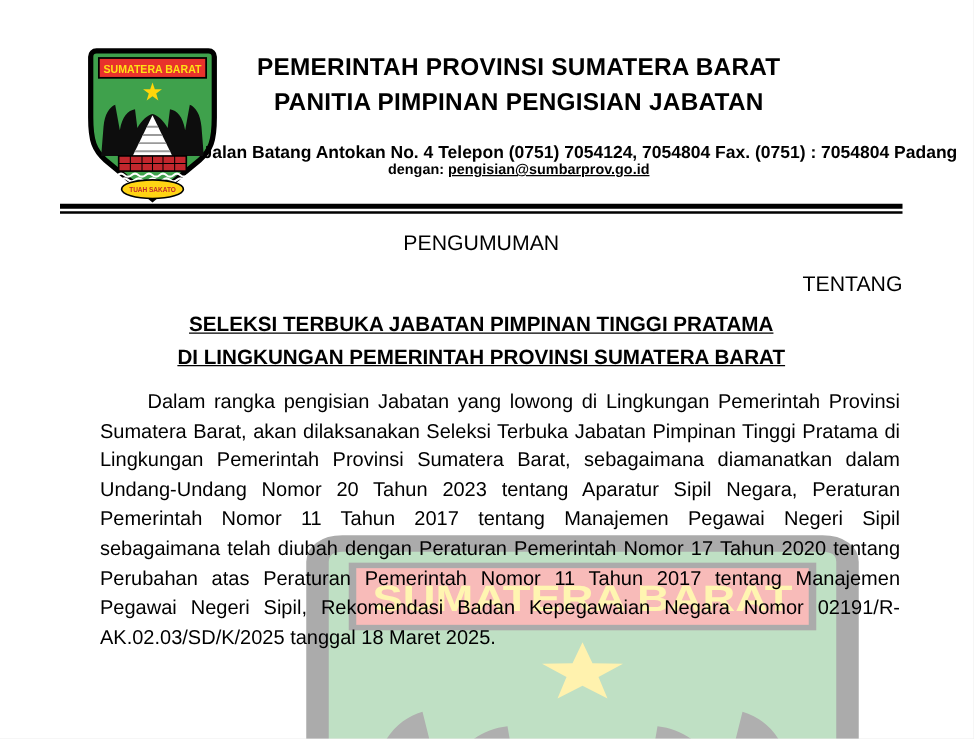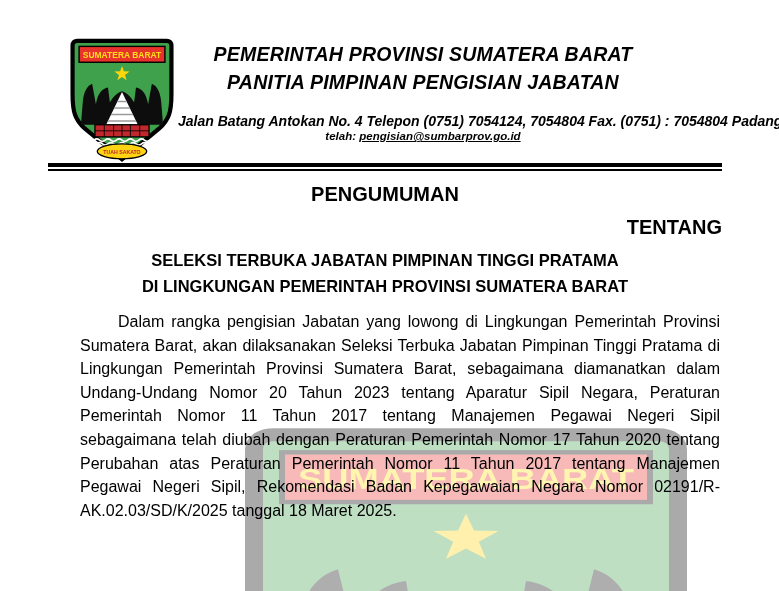--- a/index.html
+++ b/index.html
@@ -15,41 +15,41 @@
   .watermark{
     position:absolute;left:226px;top:426px;width:480px;height:392px;
     opacity:0.33;z-index:0;pointer-events:none;
   }
   .watermark svg{display:block;width:100%;height:100%;}
   
   .letterhead{position:absolute;left:0;top:0;width:779px;z-index:1;}
   .logo{position:absolute;left:66px;top:38px;width:112px;height:125px;}
   .logo svg{display:block;width:112px;height:125px;}
   .head-text{
-    position:absolute;left:178px;right:111px;top:40px;
-    text-align:center;font-weight:bold;font-style:italic;
+    position:absolute;left:162px;right:111px;top:40px;
+    text-align:center;font-weight:bold;
   }
   .head-text>div{white-space:nowrap;overflow:visible;}
   .org-line{font-size:19.5px;line-height:28px;letter-spacing:.2px;}
   .address-line{font-size:14px;line-height:14px;margin-top:18px;}
   .email-line{font-size:11.5px;line-height:15px;margin-top:1px;}
   .email-line .addr{text-decoration:underline;}
   
   .rule{position:absolute;left:48px;top:163px;width:674px;z-index:1;}
   .rule-thick{height:4px;background:#000;}
   .rule-thin{height:2px;background:#000;margin-top:2px;}
   
   .main{
     position:absolute;left:48px;top:170px;width:674px;z-index:1;
     text-align:center;
   }
-  .h-bold{font-weight:bold;font-size:20px;line-height:21px;white-space:pre;}
+  .h-bold{font-weight:normal;font-size:17px;line-height:21px;white-space:pre;}
   .h-pengumuman{margin-top:14px;}
   .h-tentang{margin-top:12px;text-align:right;}
-  .subject{margin-top:9px;font-weight:bold;font-size:16.5px;line-height:26px;}
+  .subject{margin-top:9px;font-weight:bold;font-size:16.5px;line-height:26px;text-decoration:underline;}
   .body-par{
     margin:11px 0 0 32px;width:640px;
     text-align:justify;text-indent:38px;
     font-size:16px;line-height:23.6px;
   }
 </style>
 </head>
 <body>
 
 <svg width="0" height="0" style="position:absolute" aria-hidden="true">
@@ -109,21 +109,21 @@
   <header class="letterhead">
     <div class="logo">
       <svg viewBox="0 0 120 134">
         <use href="#sumbar-logo"></use>
       </svg>
     </div>
     <div class="head-text">
       <div class="org-line">PEMERINTAH PROVINSI SUMATERA BARAT</div>
       <div class="org-line">PANITIA PIMPINAN PENGISIAN JABATAN</div>
       <div class="address-line">Jalan Batang Antokan No. 4 Telepon (0751) 7054124, 7054804 Fax. (0751) : 7054804 Padang</div>
-      <div class="email-line"><span>telah: </span><span class="addr">pengisian@sumbarprov.go.id</span></div>
+      <div class="email-line"><span>dengan: </span><span class="addr">pengisian@sumbarprov.go.id</span></div>
     </div>
   </header>
 
   <div class="rule">
     <div class="rule-thick"></div>
     <div class="rule-thin"></div>
   </div>
 
   <main class="main">
     <div class="h-bold h-pengumuman">PENGUMUMAN</div>

